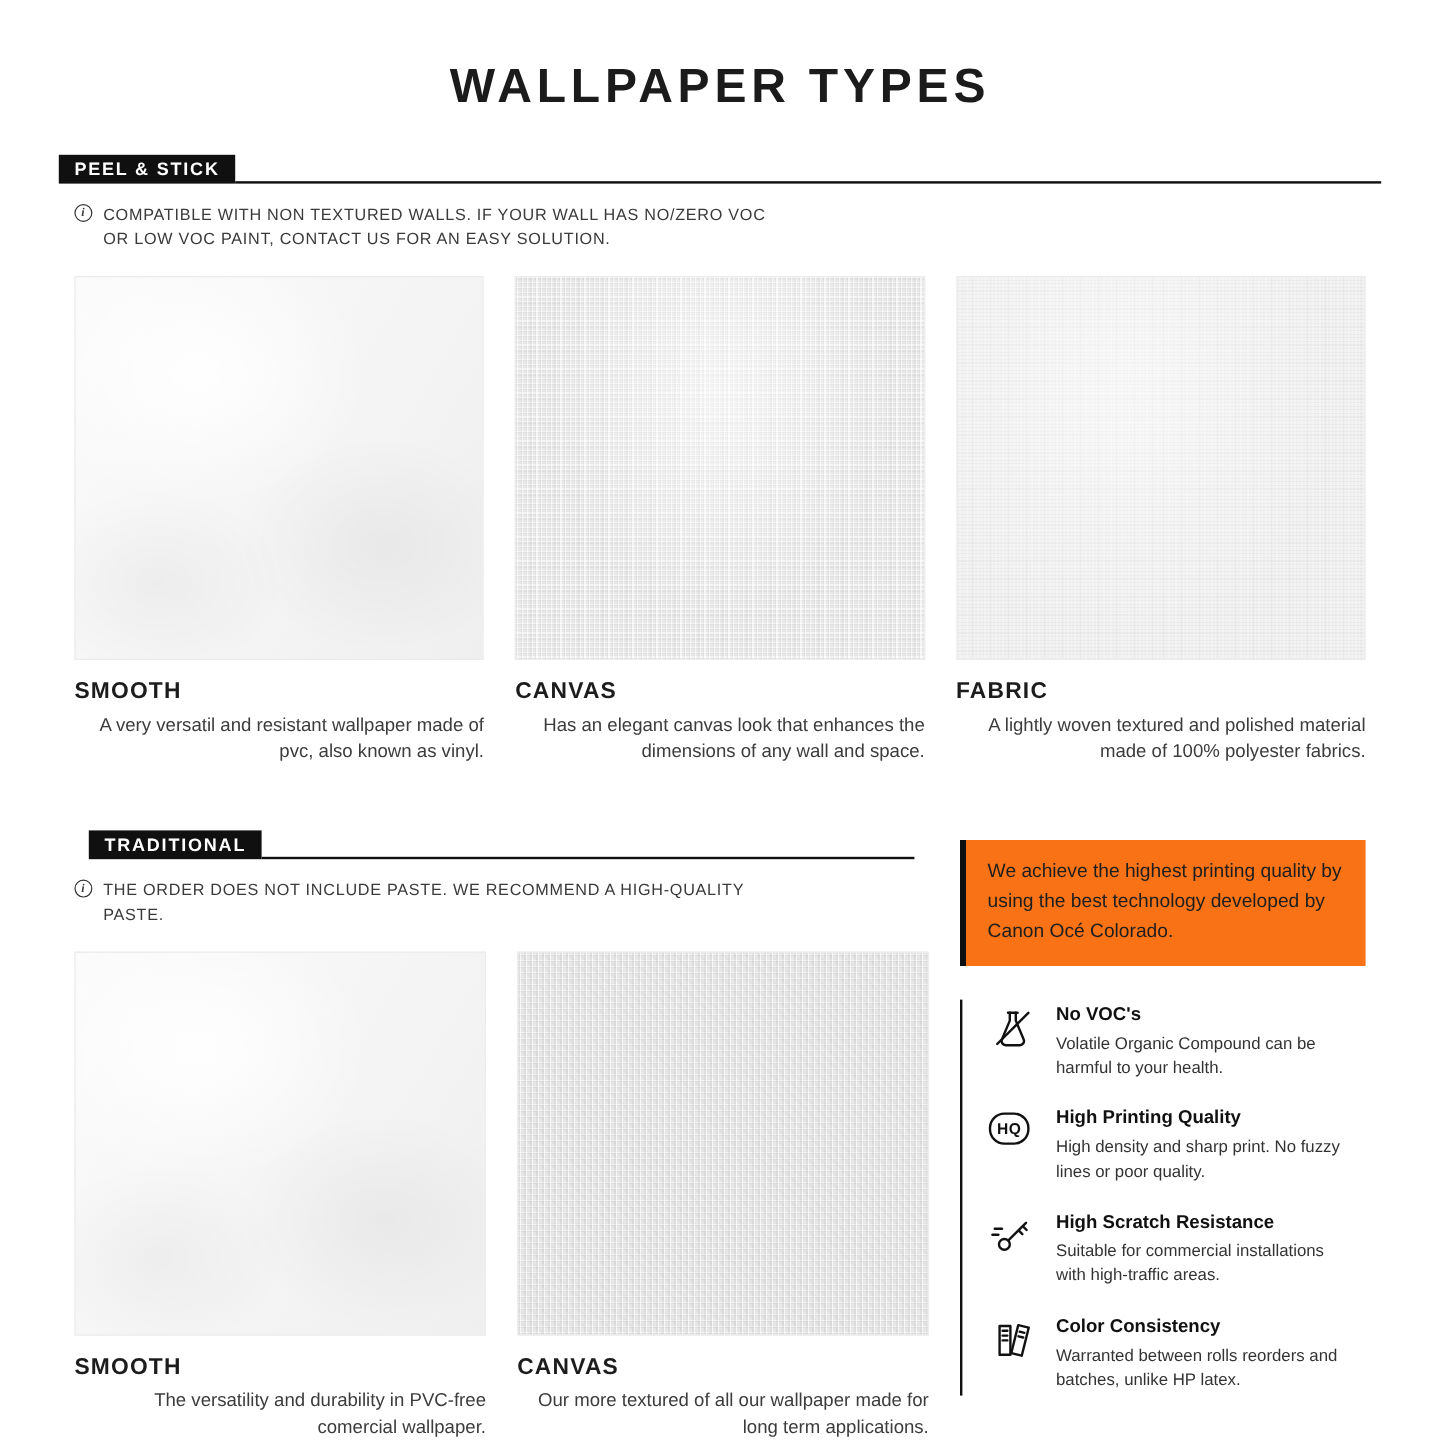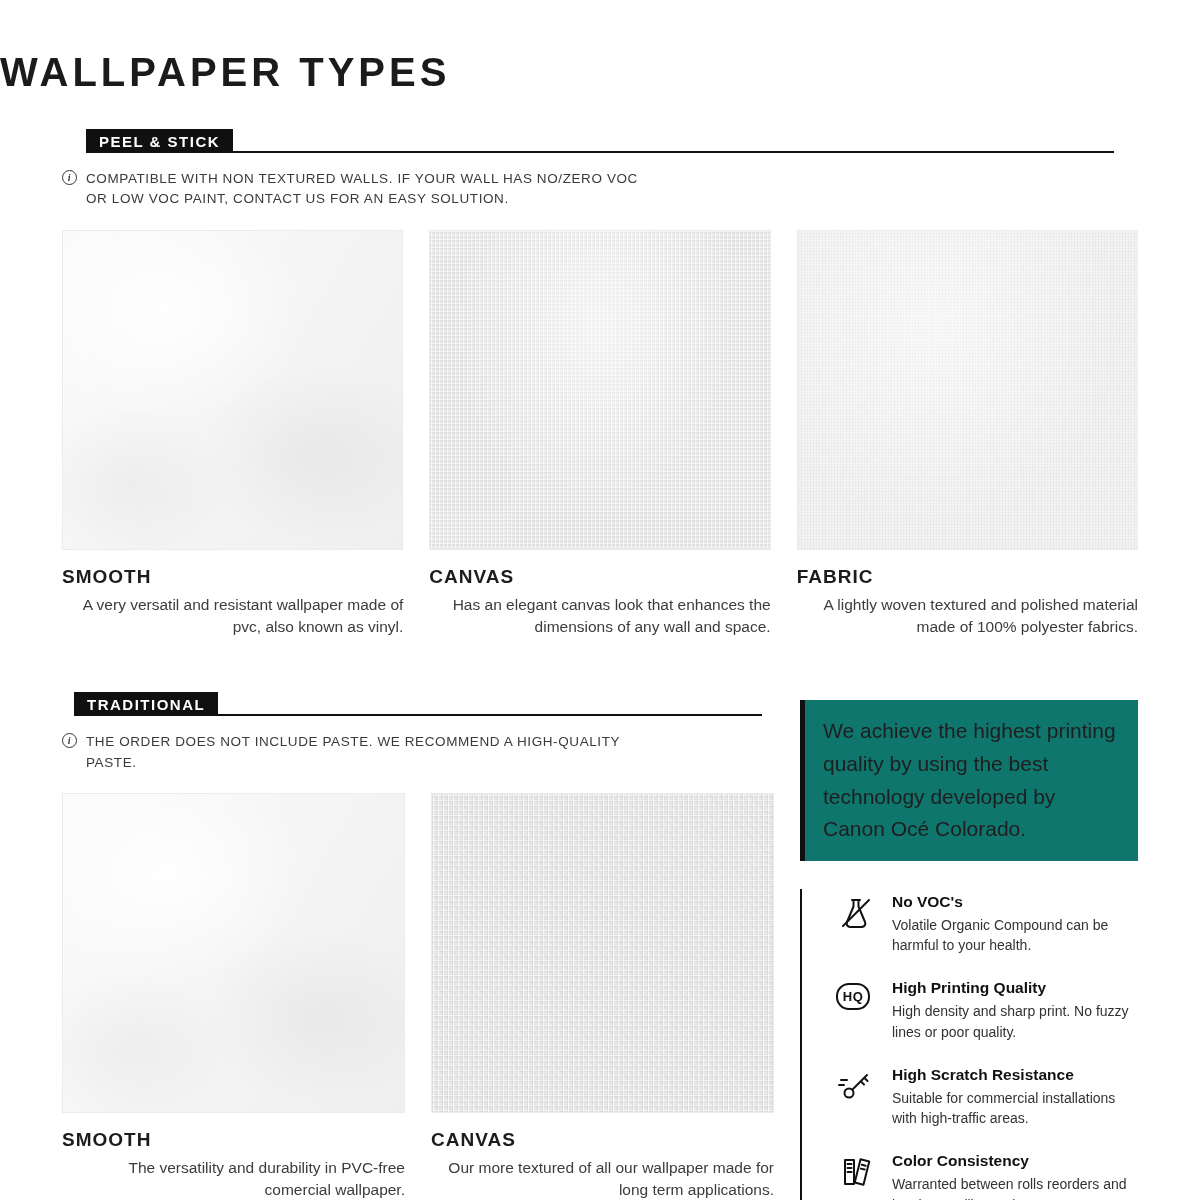--- a/index.html
+++ b/index.html
@@ -8,29 +8,29 @@
     width: 1200px;
     height: 1200px;
     background: #ffffff;
     font-family: "Liberation Sans", sans-serif;
     color: #222;
     overflow: hidden;
     position: relative;
   }
 
   .page-title {
-    text-align: left;
+    text-align: center;
     padding-top: 50px;
     font-size: 40px;
     font-weight: 700;
     letter-spacing: 4px;
     color: #1b1b1b;
   }
 
-  .section-header { display: flex; align-items: flex-end; margin: 34px 86px 0; }
+  .section-header { display: flex; align-items: flex-end; margin: 34px 49px 0; }
   .section-header.inner { margin: 12px; }
   .section-tag {
     background: #101010;
     color: #fff;
     font-weight: 700;
     font-size: 15px;
     letter-spacing: 1.5px;
     padding: 4px 13px 3px;
     white-space: nowrap;
   }
@@ -119,37 +119,37 @@
     color: #3c3c3c;
     max-width: 350px;
     text-align: right;
   }
 
   .bottom-wrap { display: flex; gap: 26px; margin: 42px 62px 0; }
   .bottom-left { flex: 0 0 712px; width: 712px; }
   .bottom-right { flex: 1; padding-top: 20px; }
 
   .callout {
-    background: #0f766e;
+    background: #f97316;
     border-left: 5px solid #101010;
     padding: 15px 18px;
-    font-size: 21px;
+    font-size: 16px;
     line-height: 1.55;
     color: #1e1e1e;
   }
 
   .features {
     border-left: 2px solid #101010;
     margin-top: 28px;
     padding: 4px 0 4px 22px;
     display: flex;
     flex-direction: column;
     gap: 24px;
   }
-  .feature { display: flex; gap: 14px; margin-left: 12px; }
+  .feature { display: flex; gap: 14px; }
   .ficon { flex: 0 0 42px; width: 42px; }
   .feature-title { margin: 0 0 4px; font-size: 15.5px; font-weight: 700; color: #111; }
   .feature-desc { margin: 0; font-size: 14px; line-height: 1.45; color: #333; max-width: 250px; }
 
   .hq-box {
     width: 34px; height: 27px;
     border: 2.5px solid #111;
     border-radius: 13px;
     display: flex; align-items: center; justify-content: center;
     font-weight: 700; font-size: 13px; letter-spacing: 0.5px;

